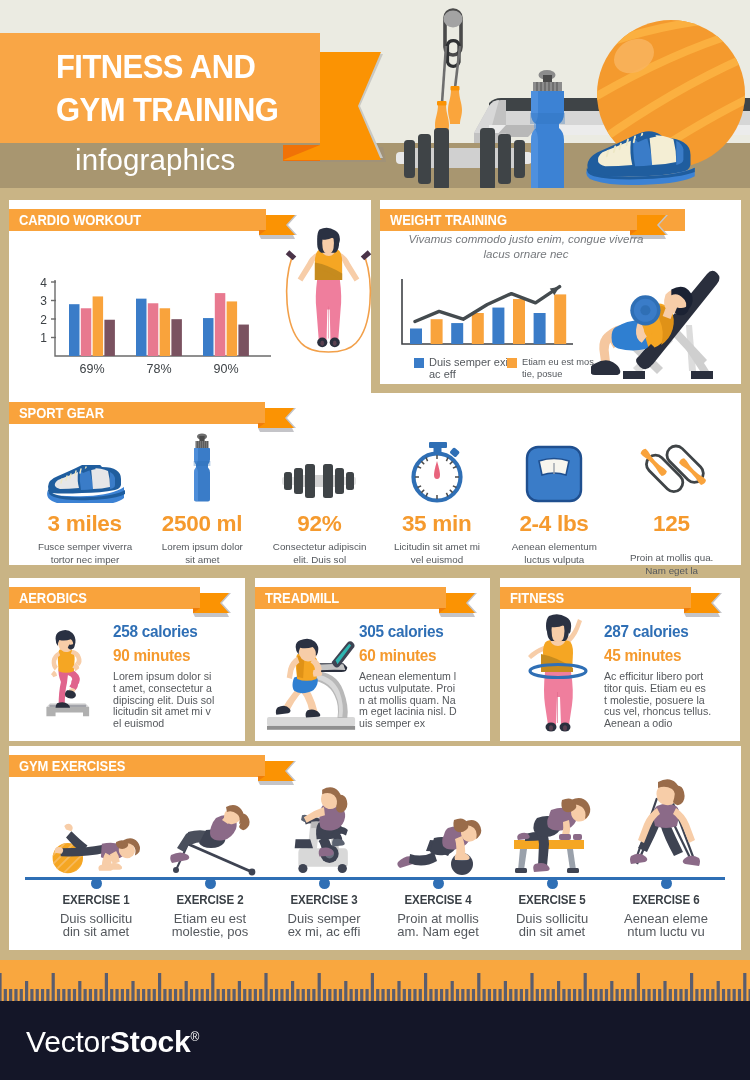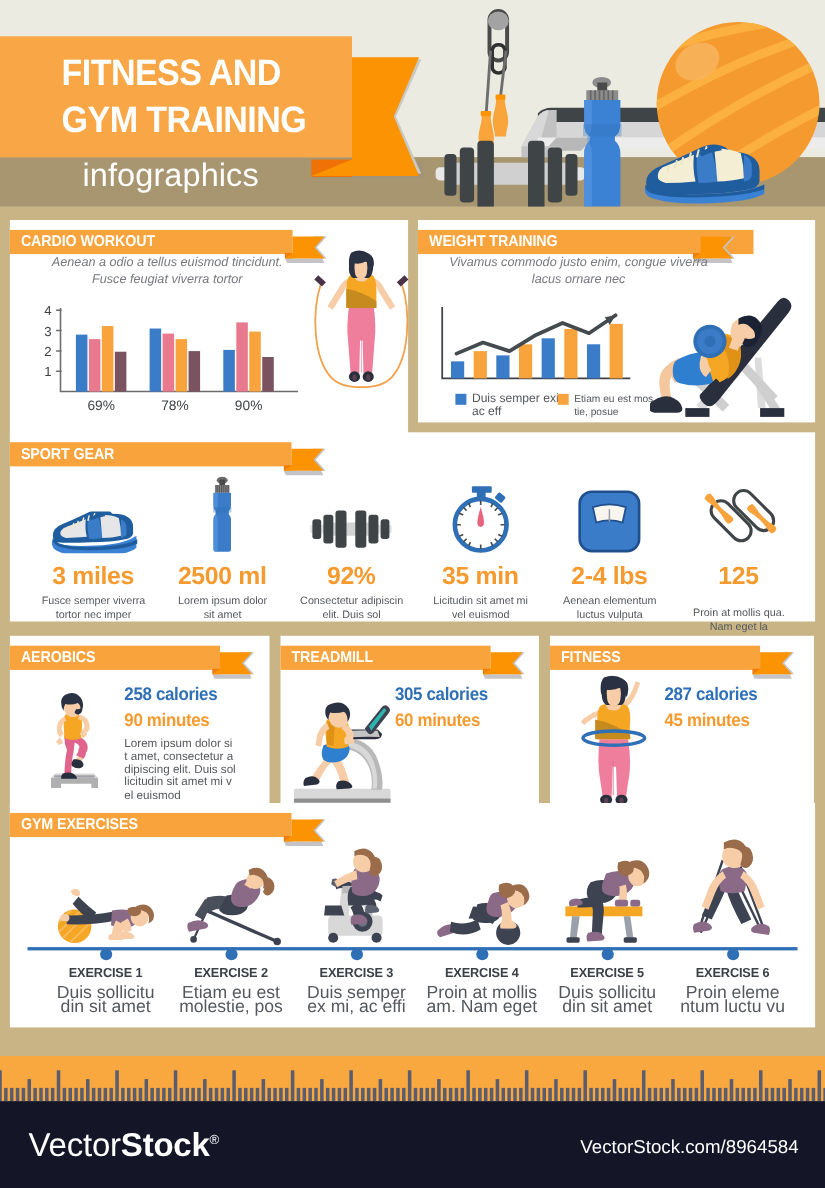--- a/index.html
+++ b/index.html
@@ -31,21 +31,21 @@
   .sub-it{position:absolute;font-style:italic;color:#76797d;font-size:11.5px;line-height:14.5px;text-align:center}
 
   .gear-val{font-size:22.5px;font-weight:bold;color:#f59a2e;letter-spacing:-.3px}
   .gear-desc{font-size:9.8px;line-height:13px;color:#54585d;text-align:center}
 
   .act-cal{font-size:16.5px;color:#2f6fb5;font-weight:bold;letter-spacing:-.3px;transform:scaleX(.93);transform-origin:left center}
   .act-min{font-size:16.5px;color:#f59a2e;font-weight:bold;letter-spacing:-.3px;transform:scaleX(.93);transform-origin:left center}
   .act-desc{font-size:10.6px;line-height:11.8px;color:#55585c}
 
   .ex-label{font-size:11.9px;font-weight:bold;color:#3a4046;letter-spacing:-.1px;text-align:center;transform:scaleX(.97)}
-  .ex-desc{font-size:16px;line-height:12.6px;color:#54585d;text-align:center}
+  .ex-desc{font-size:13px;line-height:12.6px;color:#54585d;text-align:center}
 
   
   .ruler{position:absolute;left:0;top:963px;width:750px;height:37px;background:#f9a73f}
   .footer{position:absolute;left:0;top:1001px;width:750px;height:79px;background:#141628}
   .brand{position:absolute;left:26px;top:24px;color:#fff;font-size:30px;letter-spacing:-.2px}
   .brand b{font-weight:bold}
   .brand sup{font-size:12px;vertical-align:super}
   .furl{position:absolute;right:24px;top:32px;color:#fff;font-size:17px}
 </style>
 </head>
@@ -177,24 +177,20 @@
       <div class="rib-bar" style="width:257px">
           <span class="t">CARDIO WORKOUT</span>
         </div>
       <svg class="rib-flag" style="left:248px;top:0px;width:42px;height:32px" viewBox="0 0 42 32">
         <polygon points="2,26 36,26 38,30 4,30" fill="#c4c4c8"></polygon>
         <polygon points="28,6 40,6 31,16 40,26 28,26" fill="#c4c4c8"></polygon>
         <polygon points="2,21 9,21 9,26 2,26" fill="#f07d09"></polygon>
         <polygon points="9,6 38,6 29,16 38,26 9,26 2,26 9,21" fill="#fb9303"></polygon>
       </svg>
     </div>
-    <div class="sub-it" style="left:14px;top:32px;width:258px">
-        <div>Aenean a odio a tellus euismod tincidunt.</div>
-        <div>Fusce feugiat viverra tortor</div>
-      </div>
     <svg id="cardio-chart" style="position:absolute;left:18px;top:78px" width="248" height="100" viewBox="0 0 248 100">
         <path d="M28 2 L28 78 L244 78" stroke="#6b6b6b" stroke-width="1.4" fill="none"></path>
         <path d="M24 59.5 L29 59.5" stroke="#6b6b6b" stroke-width="1.4"></path>
         <text x="20" y="64" text-anchor="end" font-size="12" fill="#3d4246" font-family="Liberation Sans">1</text>
         <path d="M24 41 L29 41" stroke="#6b6b6b" stroke-width="1.4"></path>
         <text x="20" y="45.5" text-anchor="end" font-size="12" fill="#3d4246" font-family="Liberation Sans">2</text>
         <path d="M24 22.5 L29 22.5" stroke="#6b6b6b" stroke-width="1.4"></path>
         <text x="20" y="27" text-anchor="end" font-size="12" fill="#3d4246" font-family="Liberation Sans">3</text>
         <path d="M24 4 L29 4" stroke="#6b6b6b" stroke-width="1.4"></path>
         <text x="20" y="8.5" text-anchor="end" font-size="12" fill="#3d4246" font-family="Liberation Sans">4</text>
@@ -570,20 +566,27 @@
               <path d="M30 24 q-9 6 -12 16 l-2 12 7 2 2 -11 q2 -7 8 -11 z" fill="#f7cda8"></path>
               <path d="M52 26 q10 5 11 14 l-2 8 -8 -2 1 -5 q-1 -6 -6 -9 z" fill="#f7cda8"></path>
               <path d="M52 42 q8 -2 11 3 q2 4 -2 5 l-9 1 q-2 -5 0 -9 z" fill="#f7cda8"></path>
               <path d="M36 4 q10 -5 17 2 q5 5 4 13 q-1 9 -8 11 q-8 2 -13 -3 q-4 -5 -4 -12 q0 -8 4 -11 z" fill="#f7cda8"></path>
               <path d="M34 2 q12 -5 20 2 q6 6 4 14 q-1 4 -3 5 q1 -8 -4 -12 q-9 3 -17 1 q-2 4 -2 9 q-4 -4 -4 -10 q0 -7 6 -9 z" fill="#2a3142"></path>
             </g>
           </svg>
         </div>
         <div class="act-cal" style="position:absolute;left:104px;top:44px">305 calories</div>
         <div class="act-min" style="position:absolute;left:104px;top:68px">60 minutes</div>
+        <div class="act-desc" style="position:absolute;left:104px;top:93px;width:132px;white-space:nowrap">
+          <div>Aenean elementum l</div>
+          <div>uctus vulputate. Proi</div>
+          <div>n at mollis quam. Na</div>
+          <div>m eget lacinia nisl. D</div>
+          <div>uis semper ex</div>
+        </div>
       </div>
       <div class="card" style="left:500px;top:578px;width:240px;height:163px">
         <div class="rib" style="top:9px;width:237px">
           <div class="rib-bar" style="width:191px">
             <span class="t">FITNESS</span>
           </div>
           <svg class="rib-flag" style="left:182px;top:0px;width:42px;height:32px" viewBox="0 0 42 32">
             <polygon points="2,26 36,26 38,30 4,30" fill="#c4c4c8"></polygon>
             <polygon points="28,6 40,6 31,16 40,26 28,26" fill="#c4c4c8"></polygon>
             <polygon points="2,21 9,21 9,26 2,26" fill="#f07d09"></polygon>
@@ -605,24 +608,31 @@
             <path d="M27 19 h8 v7 q-4 4 -8 0 z" fill="#f0bf98"></path>
             <path d="M23 25 q8 6 16 0 q-2 7 -8 7 q-7 0 -8 -7 z" fill="#f7cda8"></path>
             <path d="M24 5 q8 -4 14 1 q5 4 4 12 q-1 8 -4 9 h-14 q-4 -3 -4 -10 q0 -8 4 -12 z" fill="#2a3142"></path>
             <path d="M25 11 q7 -3 12 1 q1 5 0 10 q-1 6 -6 6 q-5 0 -6 -6 q-1 -6 0 -11 z" fill="#f7cda8"></path>
             <path d="M22 2 q9 -4 17 1 q6 3 5 11 q0 4 -2 6 q-1 -7 -5 -9 q-6 3 -13 2 q-2 4 -2 7 q-3 -2 -3 -8 q0 -7 3 -10 z" fill="#2a3142"></path>
             <ellipse cx="31" cy="57" rx="28" ry="6.5" fill="none" stroke="#2f6fb5" stroke-width="3.2"></ellipse>
           </svg>
         </div>
         <div class="act-cal" style="position:absolute;left:104px;top:44px">287 calories</div>
         <div class="act-min" style="position:absolute;left:104px;top:68px">45 minutes</div>
+        <div class="act-desc" style="position:absolute;left:104px;top:93px;width:132px;white-space:nowrap">
+          <div>Ac efficitur libero port</div>
+          <div>titor quis. Etiam eu es</div>
+          <div>t molestie, posuere la</div>
+          <div>cus vel, rhoncus tellus.</div>
+          <div>Aenean a odio</div>
+        </div>
       </div>
     </div>
 
-  <div class="card" style="left:9px;top:730px;width:732px;height:204px">
+  <div class="card" style="left:9px;top:746px;width:732px;height:204px">
     <div class="rib" style="top:9px;width:300px">
       <div class="rib-bar" style="width:256px">
           <span class="t">GYM EXERCISES</span>
         </div>
       <svg class="rib-flag" style="left:247px;top:0px;width:42px;height:32px" viewBox="0 0 42 32">
         <polygon points="2,26 36,26 38,30 4,30" fill="#c4c4c8"></polygon>
         <polygon points="28,6 40,6 31,16 40,26 28,26" fill="#c4c4c8"></polygon>
         <polygon points="2,21 9,21 9,26 2,26" fill="#f07d09"></polygon>
         <polygon points="9,6 38,6 29,16 38,26 9,26 2,26 9,21" fill="#fb9303"></polygon>
       </svg>
@@ -806,21 +816,21 @@
               <path d="M33 10 q9 -6 15 1 q5 6 2 13 q-4 6 -11 5 q-7 -1 -9 -7 q-2 -8 3 -12 z" fill="#f7cda8"></path>
               <path d="M31 6 q11 -6 18 1 q6 6 3 14 q-2 4 -4 5 q2 -9 -3 -13 q-7 -4 -14 -1 z" fill="#9a6c4a"></path>
               <path d="M47 10 q8 -2 10 6 q2 8 -3 12 q-5 3 -8 -2 q3 -8 1 -16 z" fill="#9a6c4a"></path>
             </svg>
           </div>
           <div style="height:14px;display:flex;justify-content:center;align-items:center">
             <span style="width:11px;height:11px;border-radius:50%;background:#2f6fb5;display:block;position:relative;z-index:3"></span>
           </div>
           <div class="ex-label" style="margin-top:3px">EXERCISE 6</div>
           <div class="ex-desc" style="margin:6px auto 0;width:110px;white-space:nowrap">
-            <div>Proin eleme</div>
+            <div>Aenean eleme</div>
             <div>ntum luctu vu</div>
           </div>
         </div>
       </div>
   </div>
 
   <svg class="ruler" viewBox="0 0 750 41" width="750" height="41" style="top:960px;height:41px">
     <rect x="0" y="0" width="750" height="41" fill="#f9a73f"></rect>
     <g id="ticks" fill="#5a5d6e">
         <rect x="-1.6" y="13" width="3.2" height="28"></rect>
@@ -962,15 +972,14 @@
         <rect x="721.92" y="29" width="3.2" height="12"></rect>
         <rect x="727.24" y="29" width="3.2" height="12"></rect>
         <rect x="732.5600000000001" y="29" width="3.2" height="12"></rect>
         <rect x="737.88" y="29" width="3.2" height="12"></rect>
         <rect x="743.2" y="13" width="3.2" height="28"></rect>
         <rect x="748.52" y="29" width="3.2" height="12"></rect>
       </g>
   </svg>
   <div class="footer">
     <div class="brand"><span>Vector</span><b>Stock</b><sup>®</sup></div>
-    <div class="furl">VectorStock.com/8964584</div>
   </div>
 </div>
 
 </body></html>

